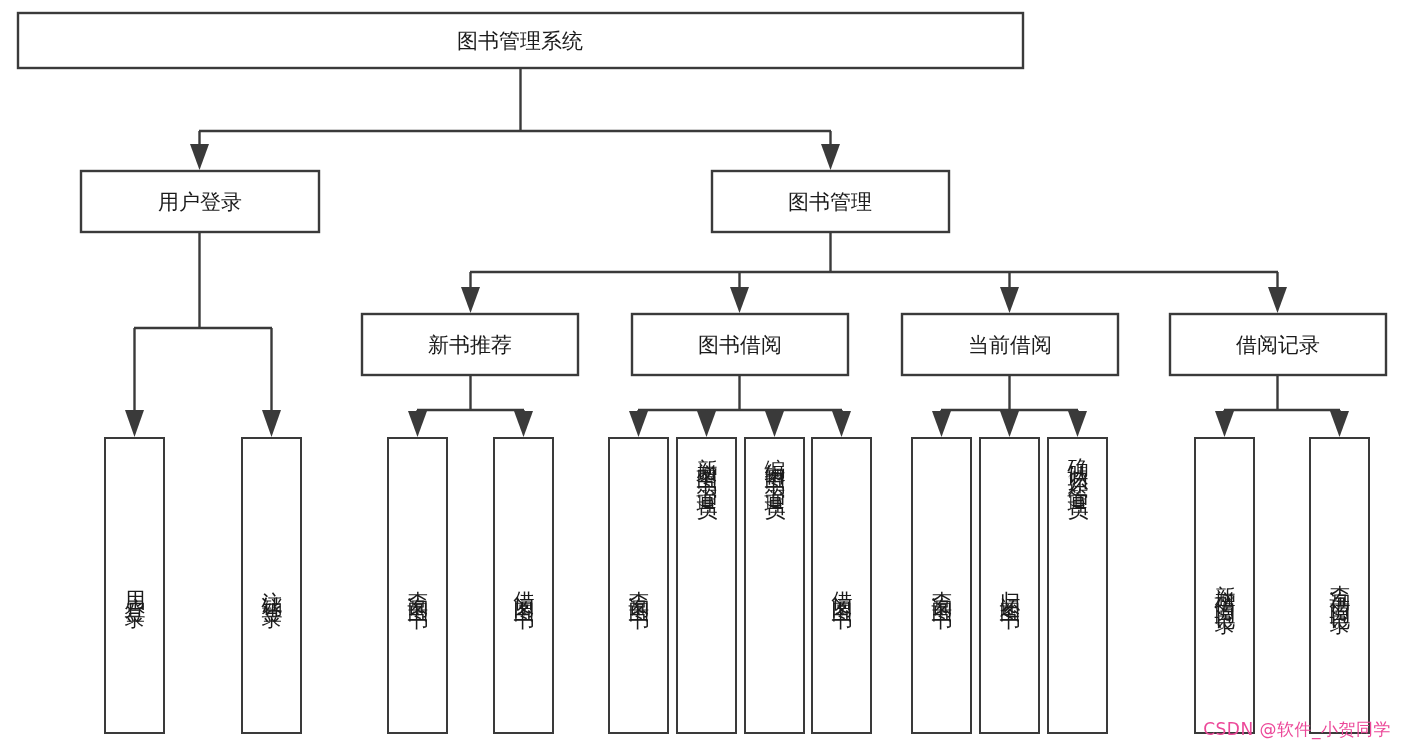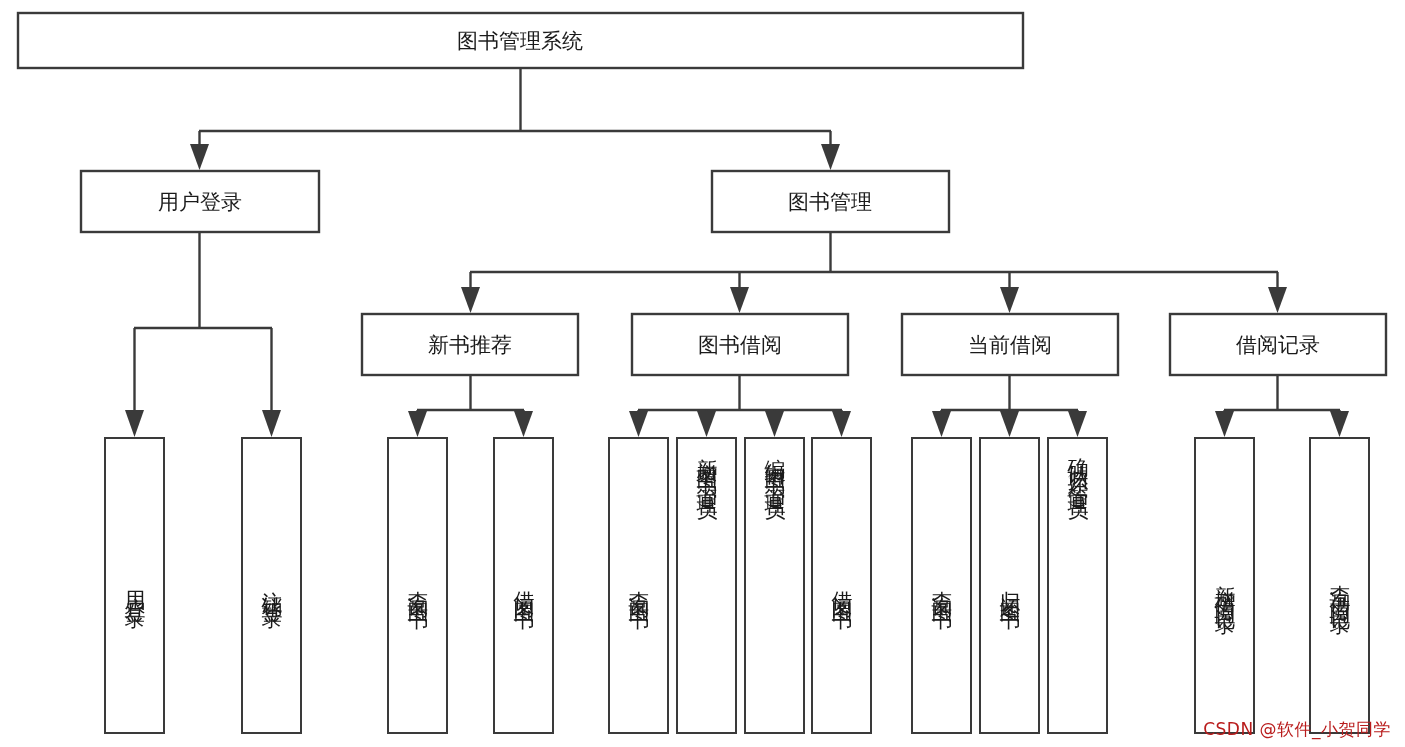--- a/index.html
+++ b/index.html
@@ -46,21 +46,21 @@
     font-size: 21px;
     text-anchor: middle;
     dominant-baseline: middle;
   }
   .watermark {
     position: absolute;
     right: 14px;
     bottom: 6px;
     font-family: "DejaVu Sans", "Liberation Sans", sans-serif;
     font-size: 17px;
-    color: #b91c1c;
+    color: #ec4899;
     letter-spacing: 0.5px;
     white-space: nowrap;
     pointer-events: none;
   }
 </style>
 </head>
 <body>
 
 <div id="stage">
 

